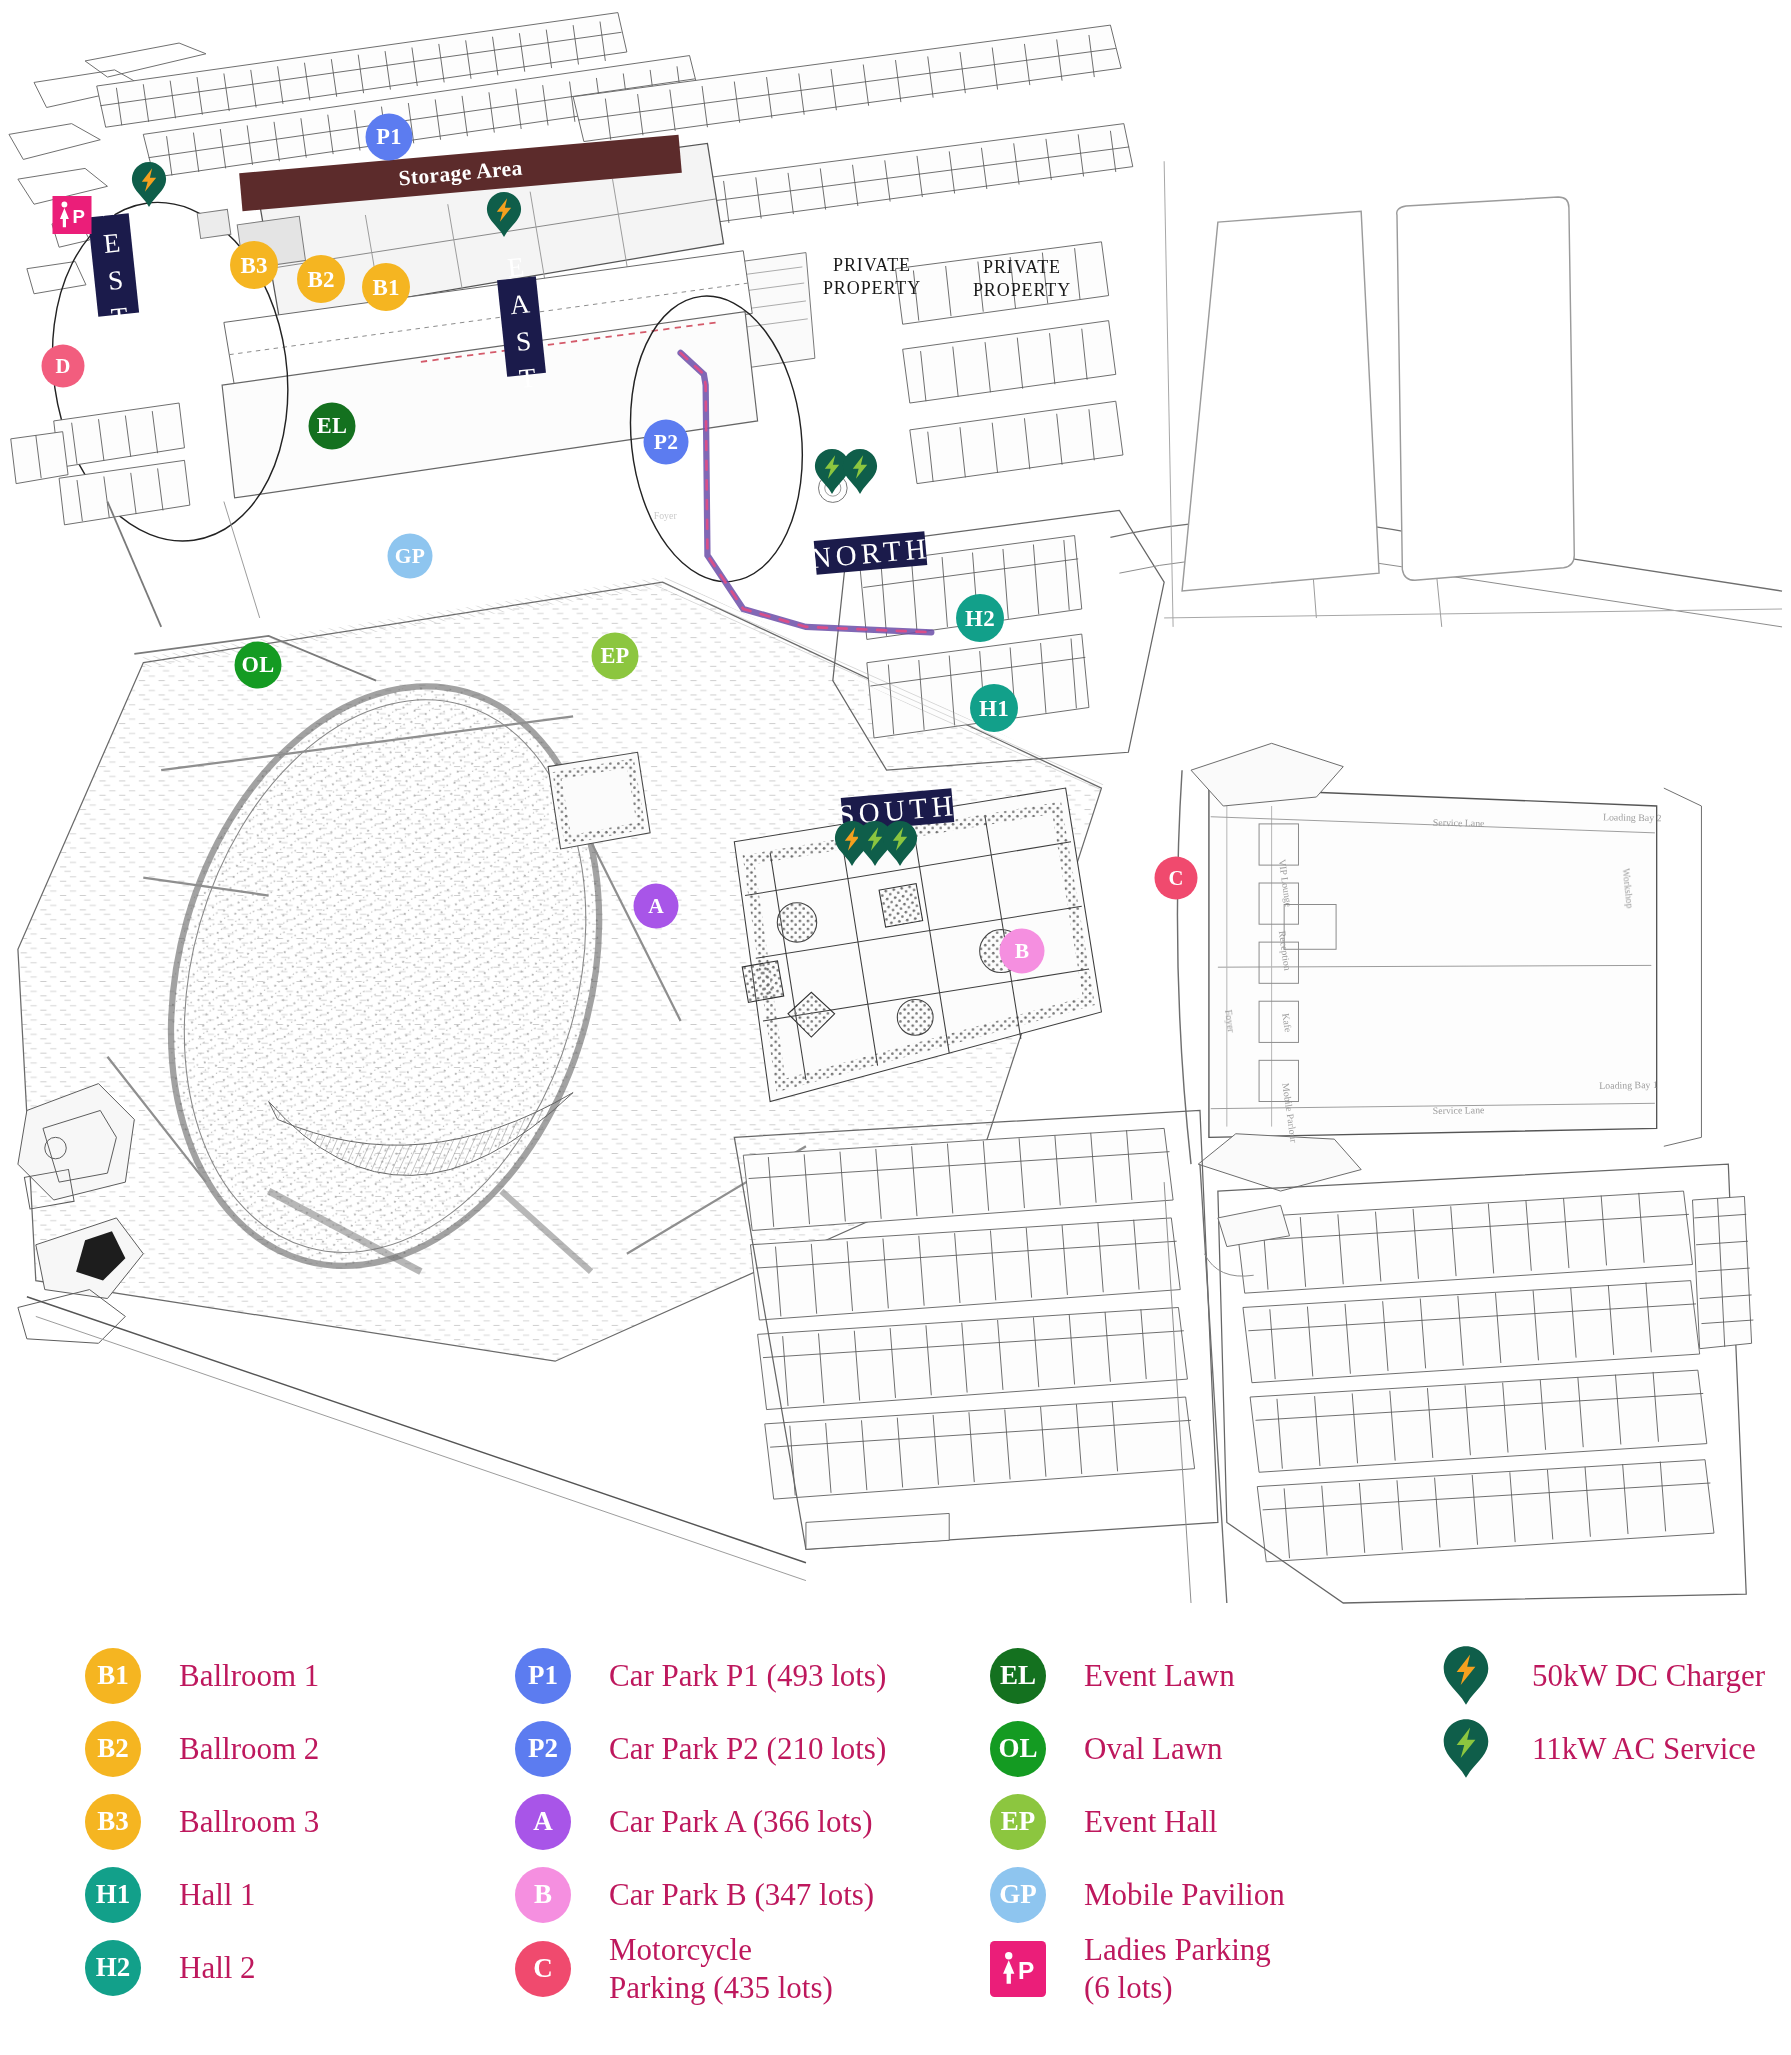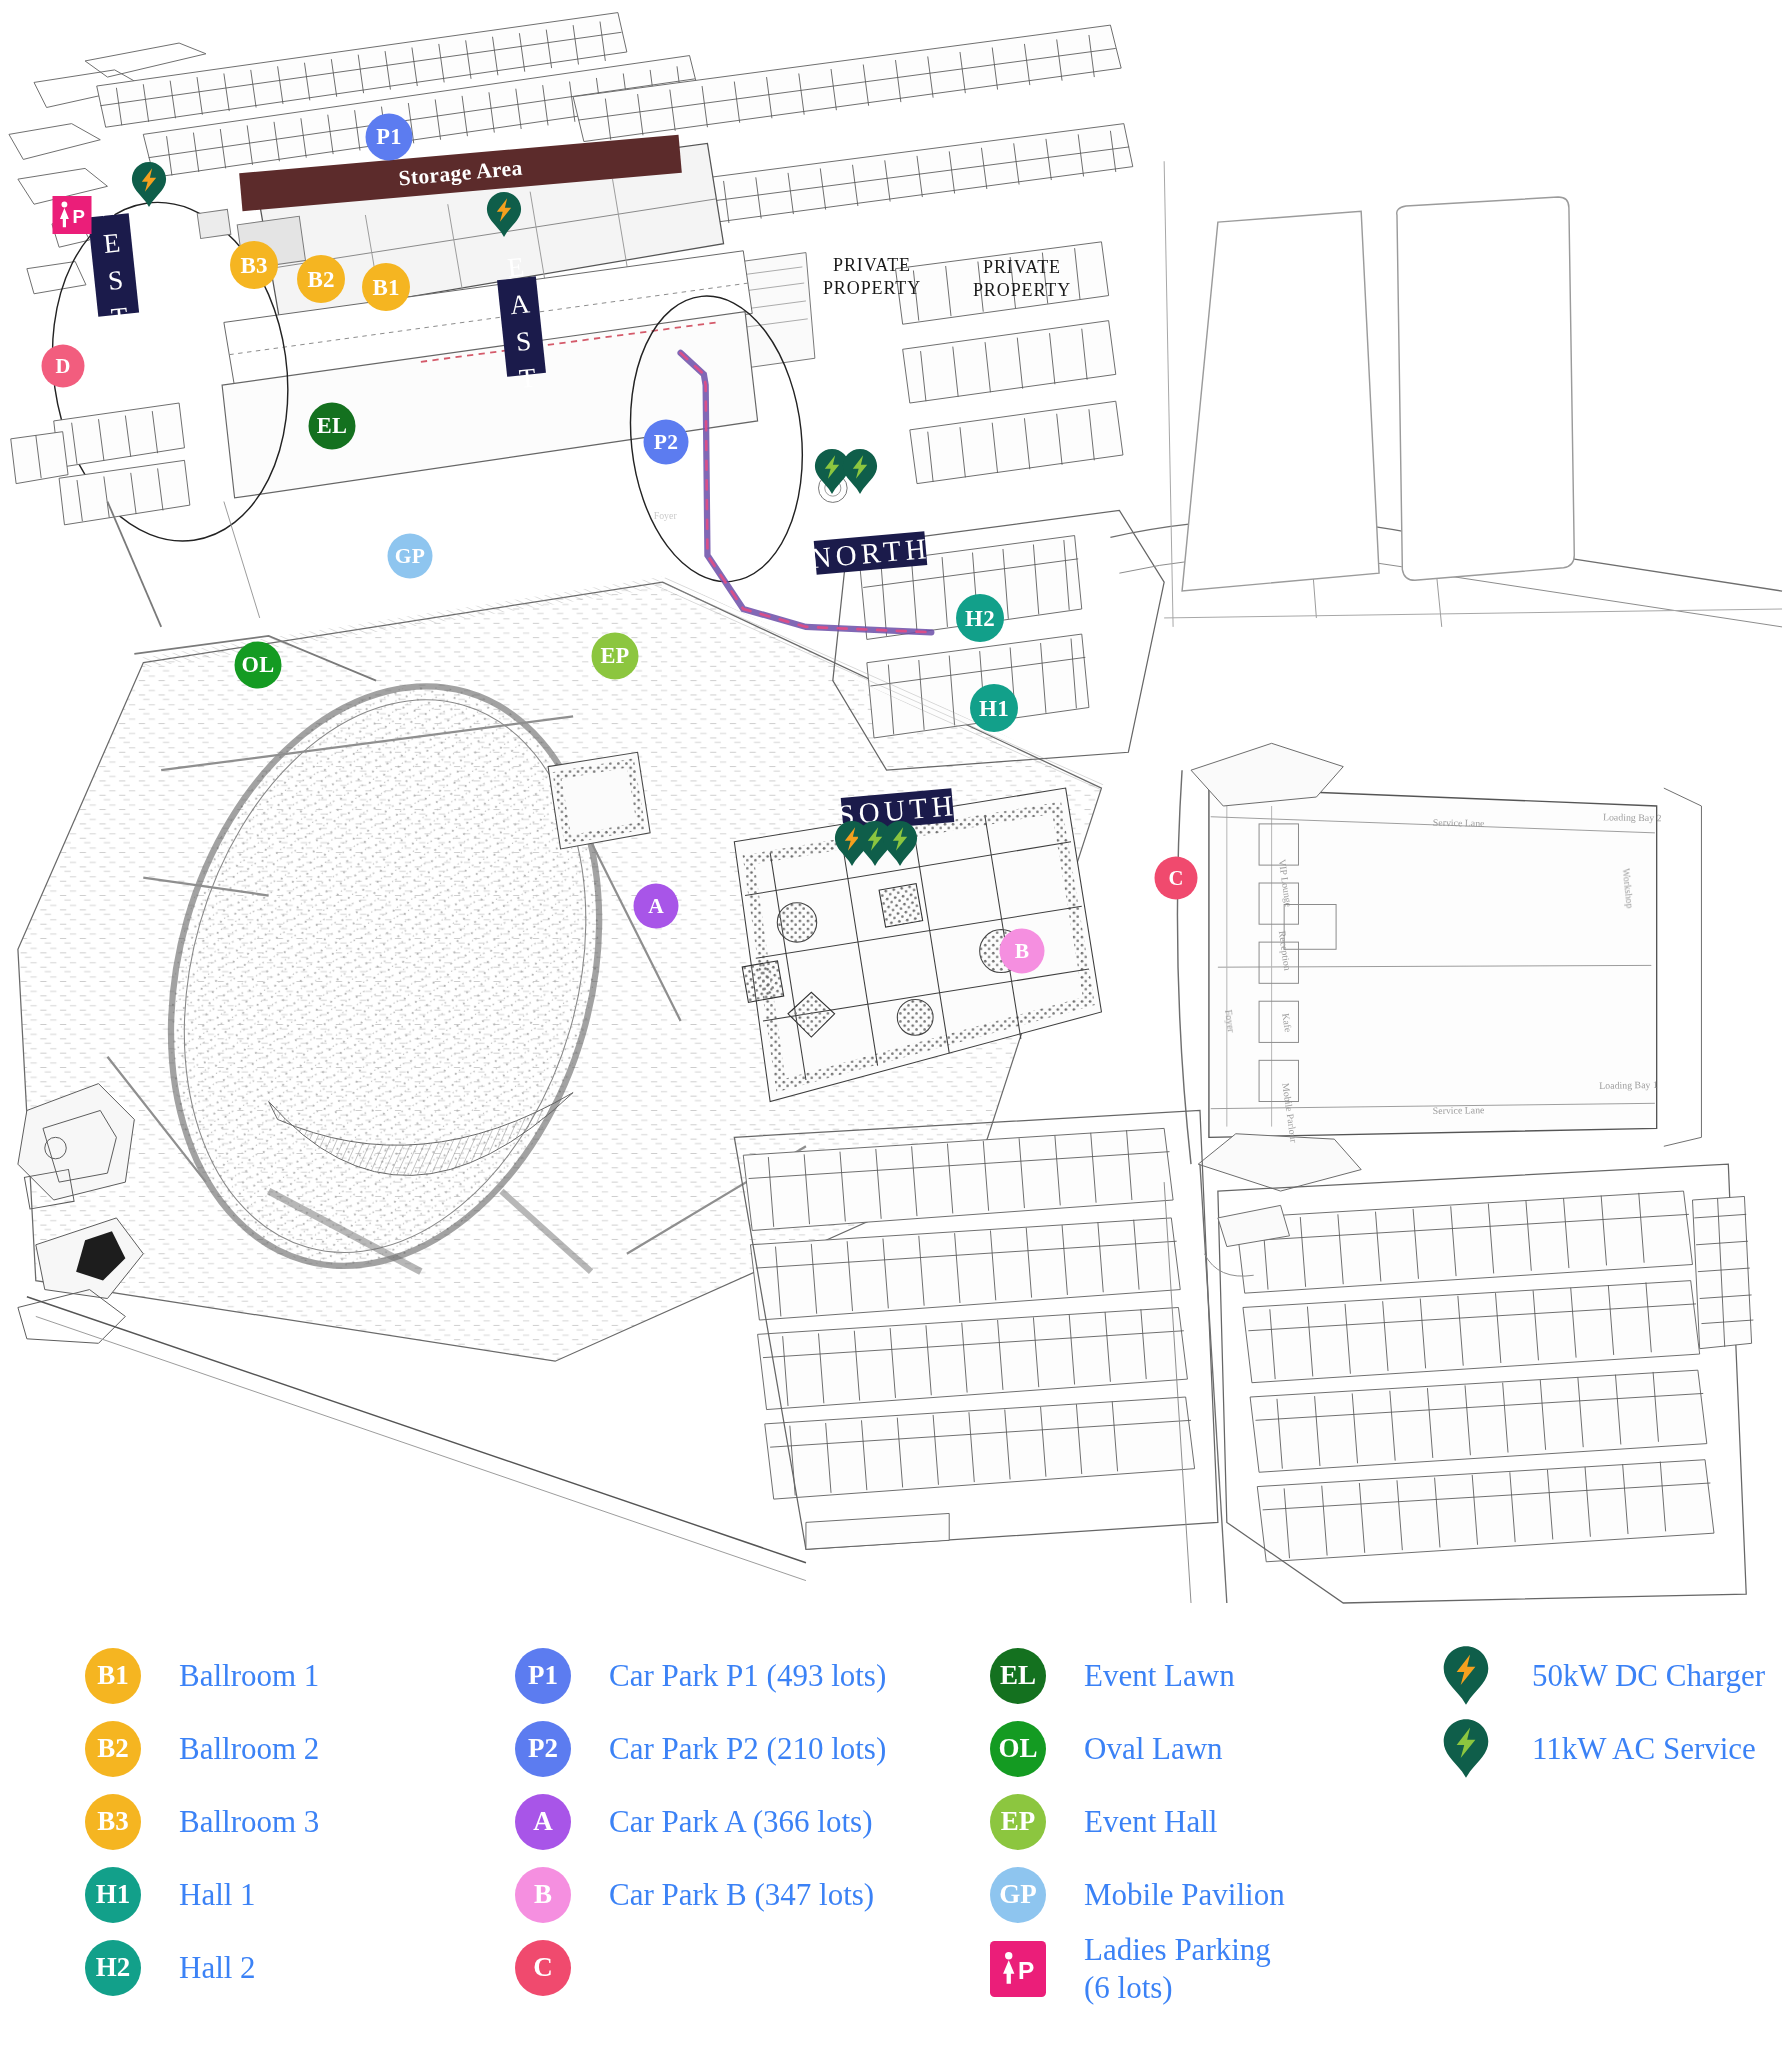--- a/index.html
+++ b/index.html
@@ -142,21 +142,21 @@
     background: #eb1e79;
   }
   .legend-badge.pin {
     background: none;
     width: 56px; height: 63px;
   }
   .legend-badge.pin svg { width: 52px; height: 61px; }
   .legend-label {
     margin-left: 38px;
     font-size: 31px;
-    color: #3b82f6;
+    color: #be185d;
     font-family: "Liberation Serif", "DejaVu Serif", serif;
     line-height: 1.22;
   }
   .legend-label .sub { display: block; }
 </style>
 </head>
 <body>
 
 <div id="page">
 
@@ -649,20 +649,21 @@
         <div class="legend-row">
           <div class="legend-badge" style="background: rgb(245, 143, 224);">
             <span>B</span>
           </div>
           <div class="legend-label"><span>Car Park B  (347 lots)</span></div>
         </div>
         <div class="legend-row">
           <div class="legend-badge" style="background: rgb(240, 74, 110);">
             <span>C</span>
           </div>
+          <div class="legend-label"><span>Motorcycle</span><span class="sub">Parking (435 lots)</span></div>
         </div>
       </div>
       <div class="legend-col">
         <div class="legend-row">
           <div class="legend-badge" style="background: rgb(20, 113, 31);">
             <span>EL</span>
           </div>
           <div class="legend-label"><span>Event Lawn</span></div>
         </div>
         <div class="legend-row">

